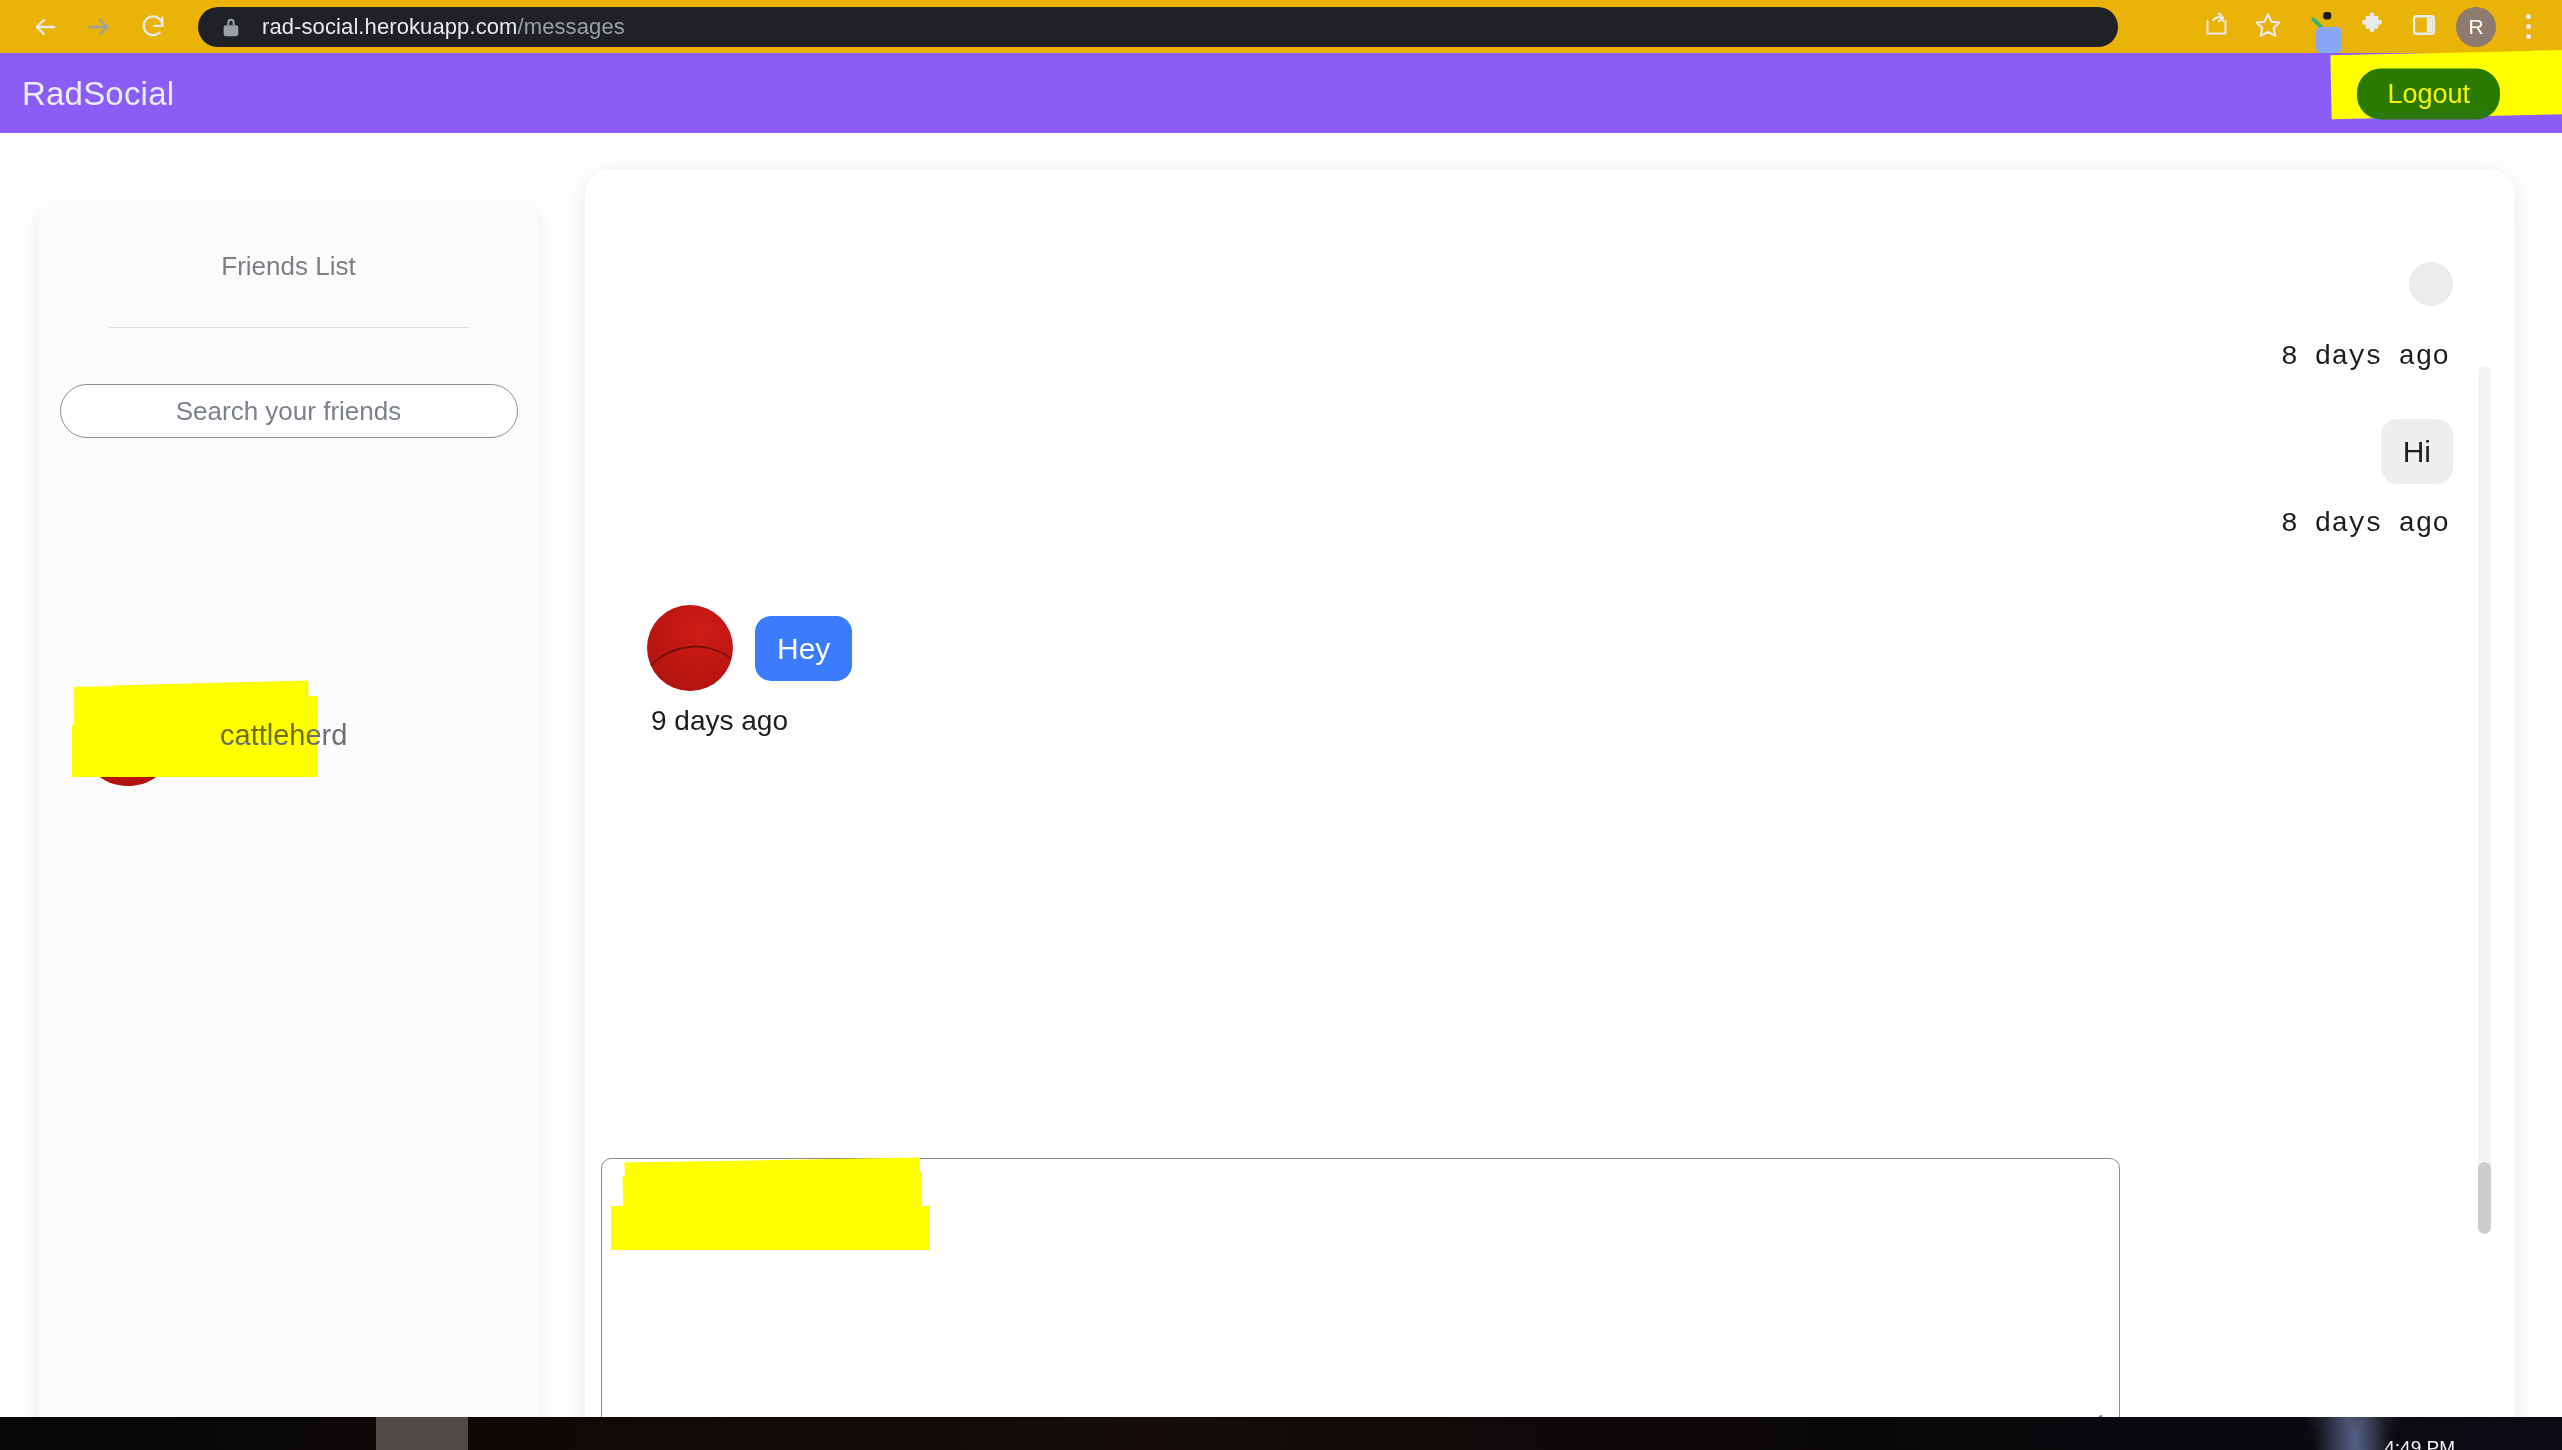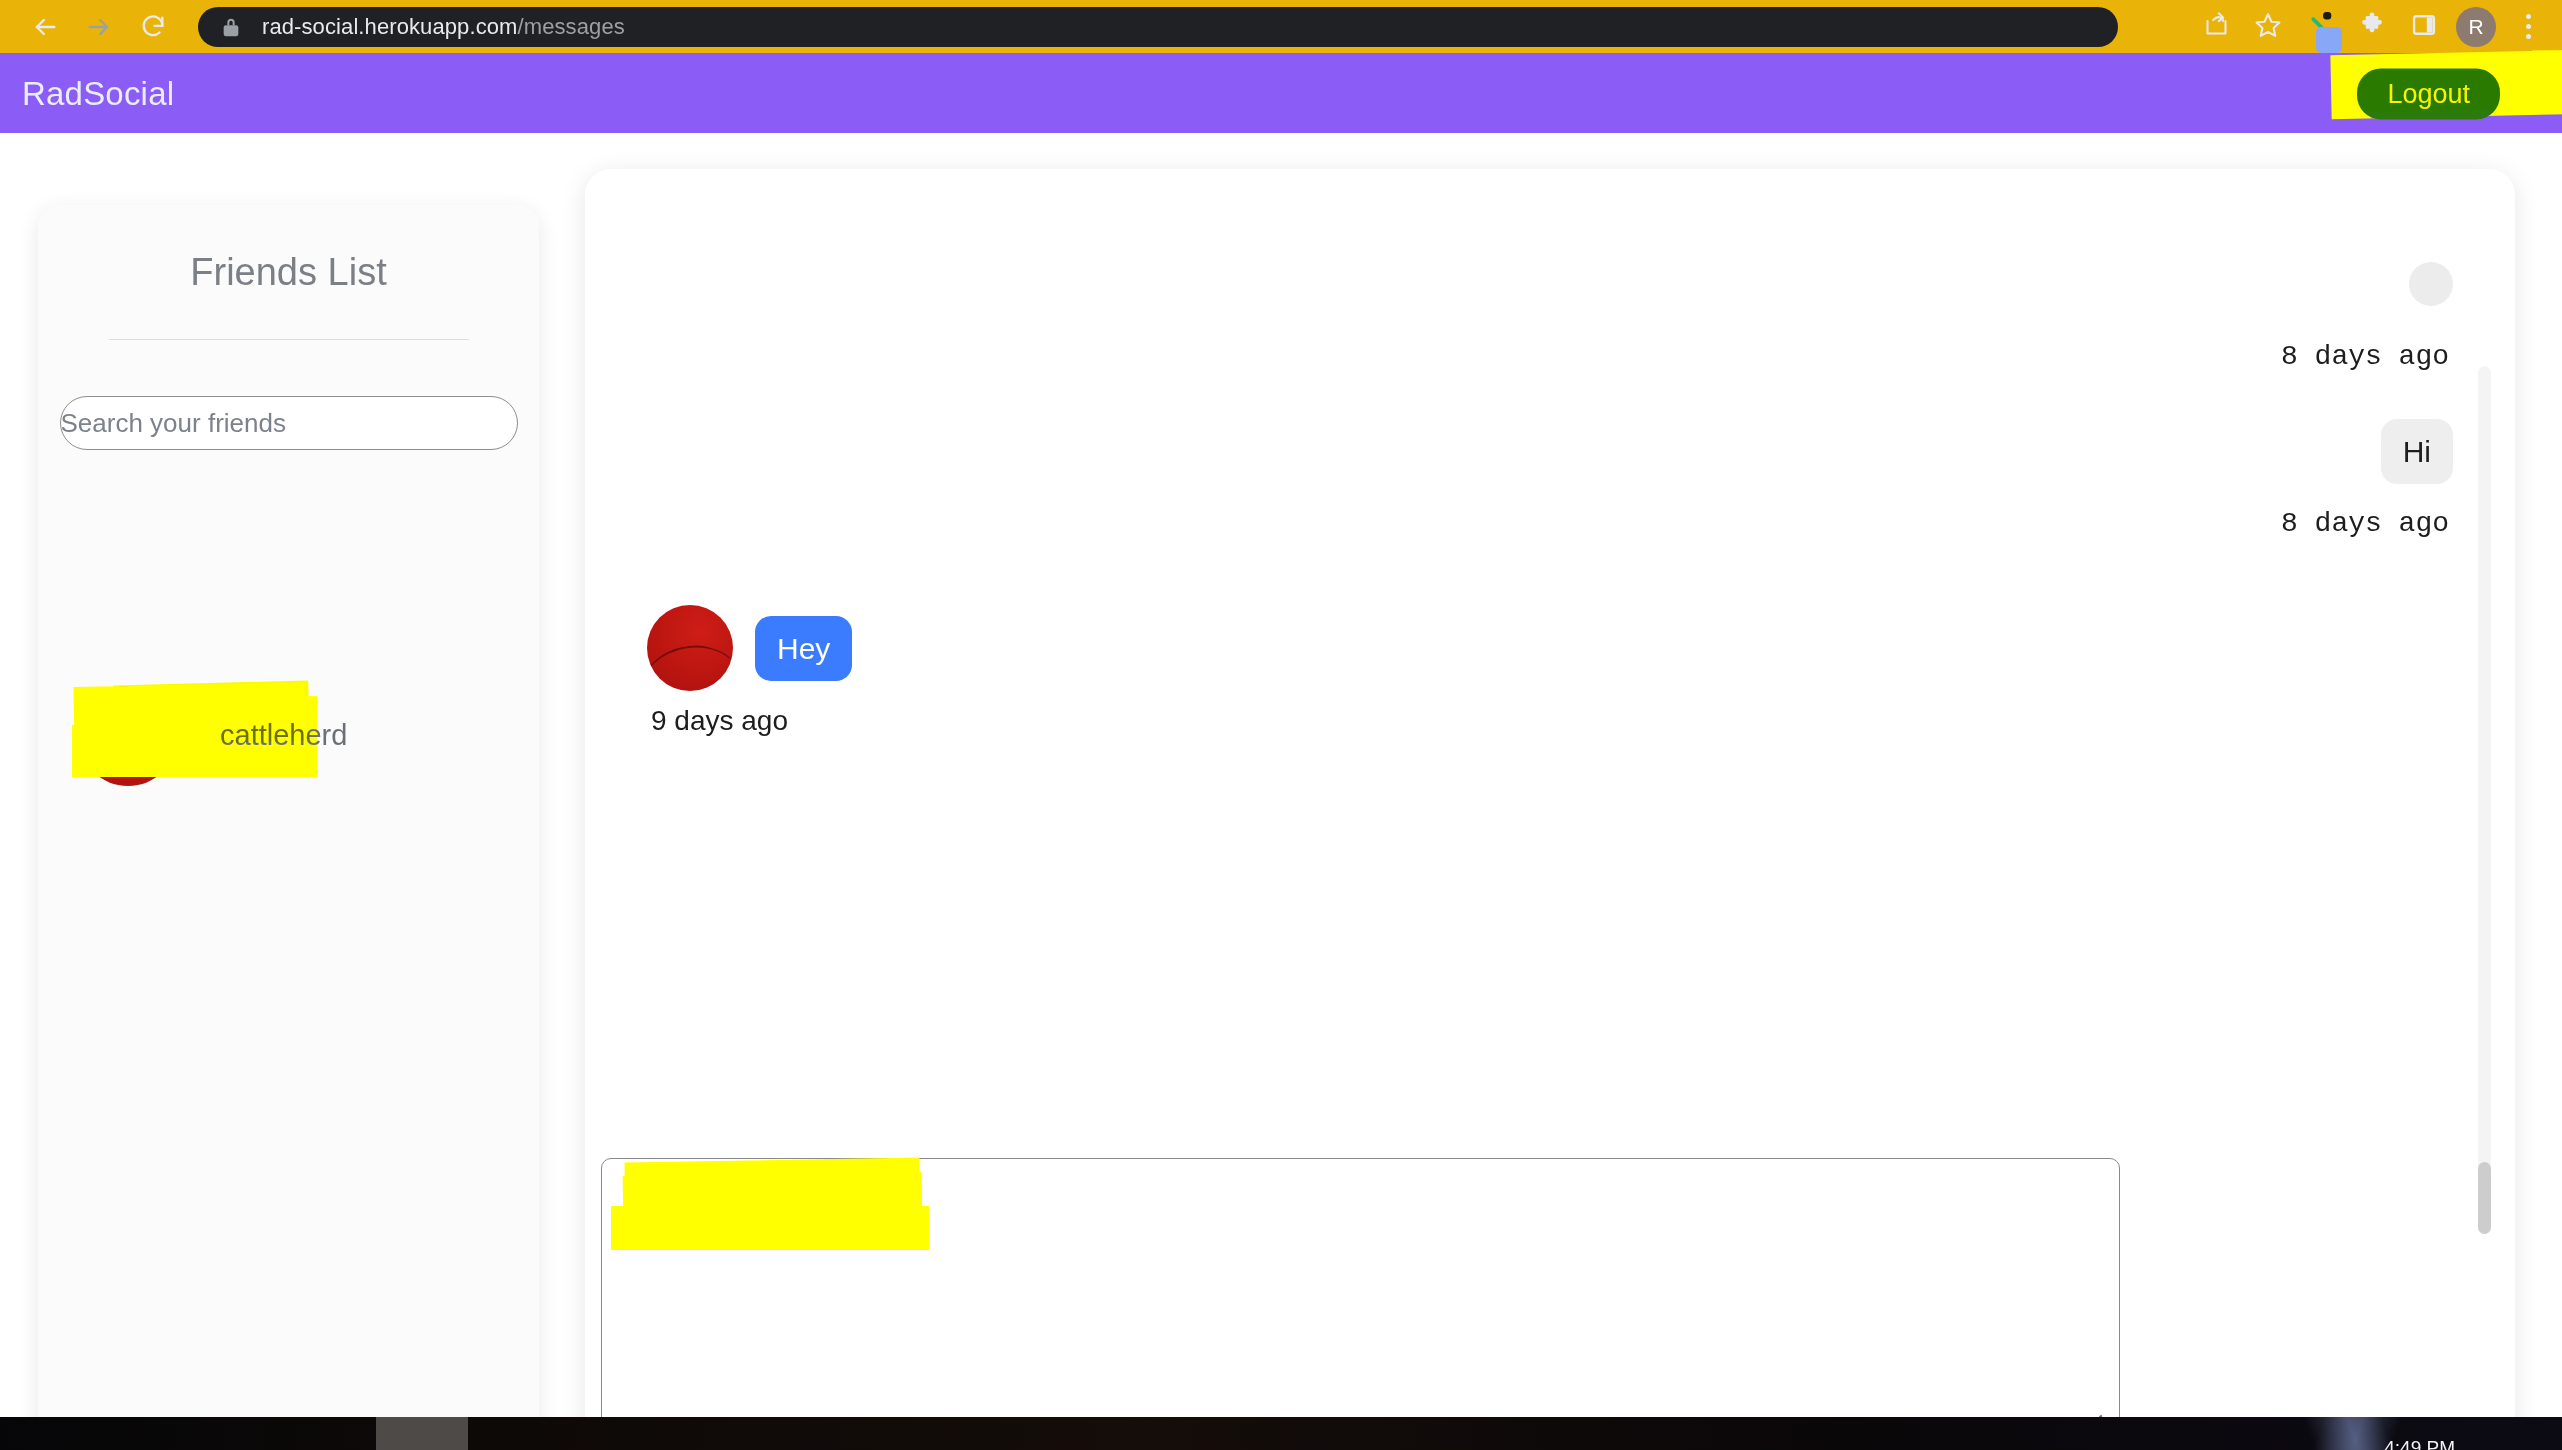--- a/index.html
+++ b/index.html
@@ -159,40 +159,40 @@
   .sidebar-card {
     position: absolute;
     left: 38px; top: 72px;
     width: 501px; height: 1282px;
     background: #fbfbfb;
     border-radius: 22px;
     box-shadow: 0 5px 22px rgba(0,0,0,0.09);
   }
   .sidebar-title {
     text-align: center;
-    font-size: 38px;
+    font-size: 26px;
     color: #7b7f86;
     padding-top: 46px;
     font-weight: normal;
   }
   .divider {
     width: 360px;
     height: 1px;
     background: #dedede;
     margin: 45px auto 0;
   }
   .search-input {
     display: block;
     width: 458px;
     height: 54px;
     margin: 56px auto 0;
     border: 1px solid #8d8d8d;
     border-radius: 28px;
     background: #ffffff;
-    text-align: left;
+    text-align: center;
     font-size: 26px;
     color: #6f7681;
     font-family: "Liberation Sans", sans-serif;
     outline: none;
   }
   .search-input::placeholder { color: #7c828c; opacity: 1; }
 
   .friend-row {
     position: absolute;
     left: 40px; top: 476px;

